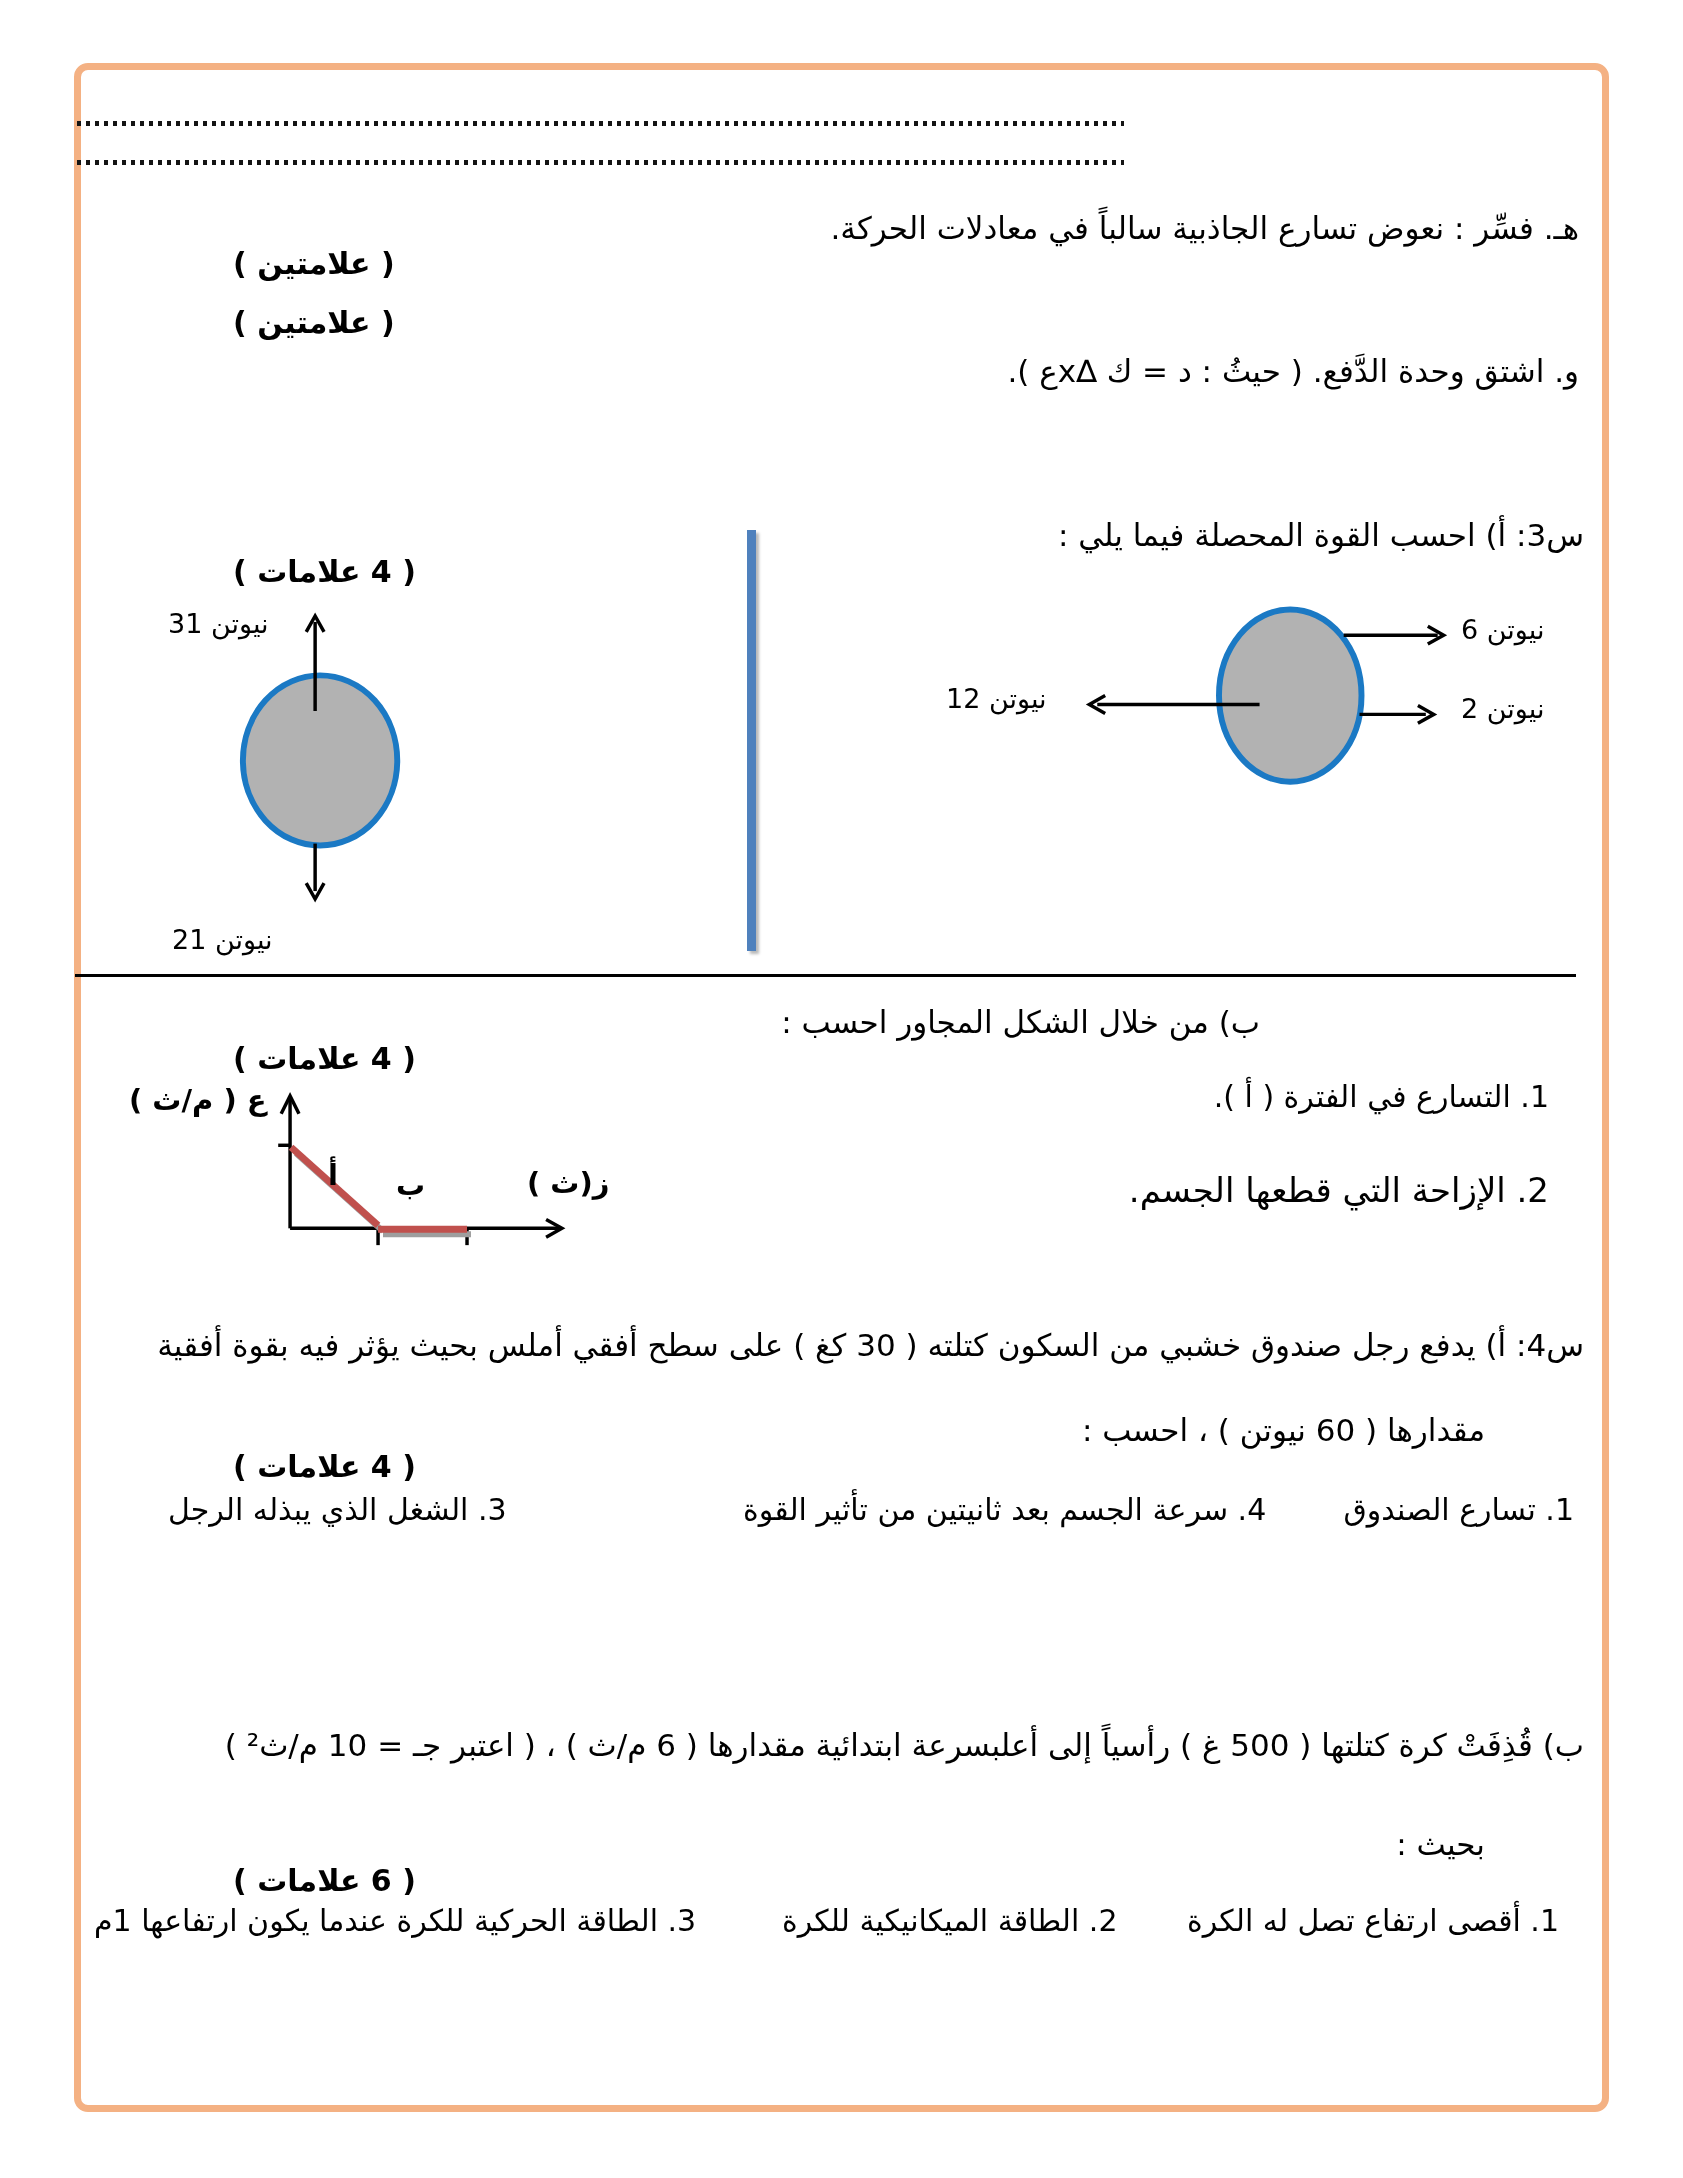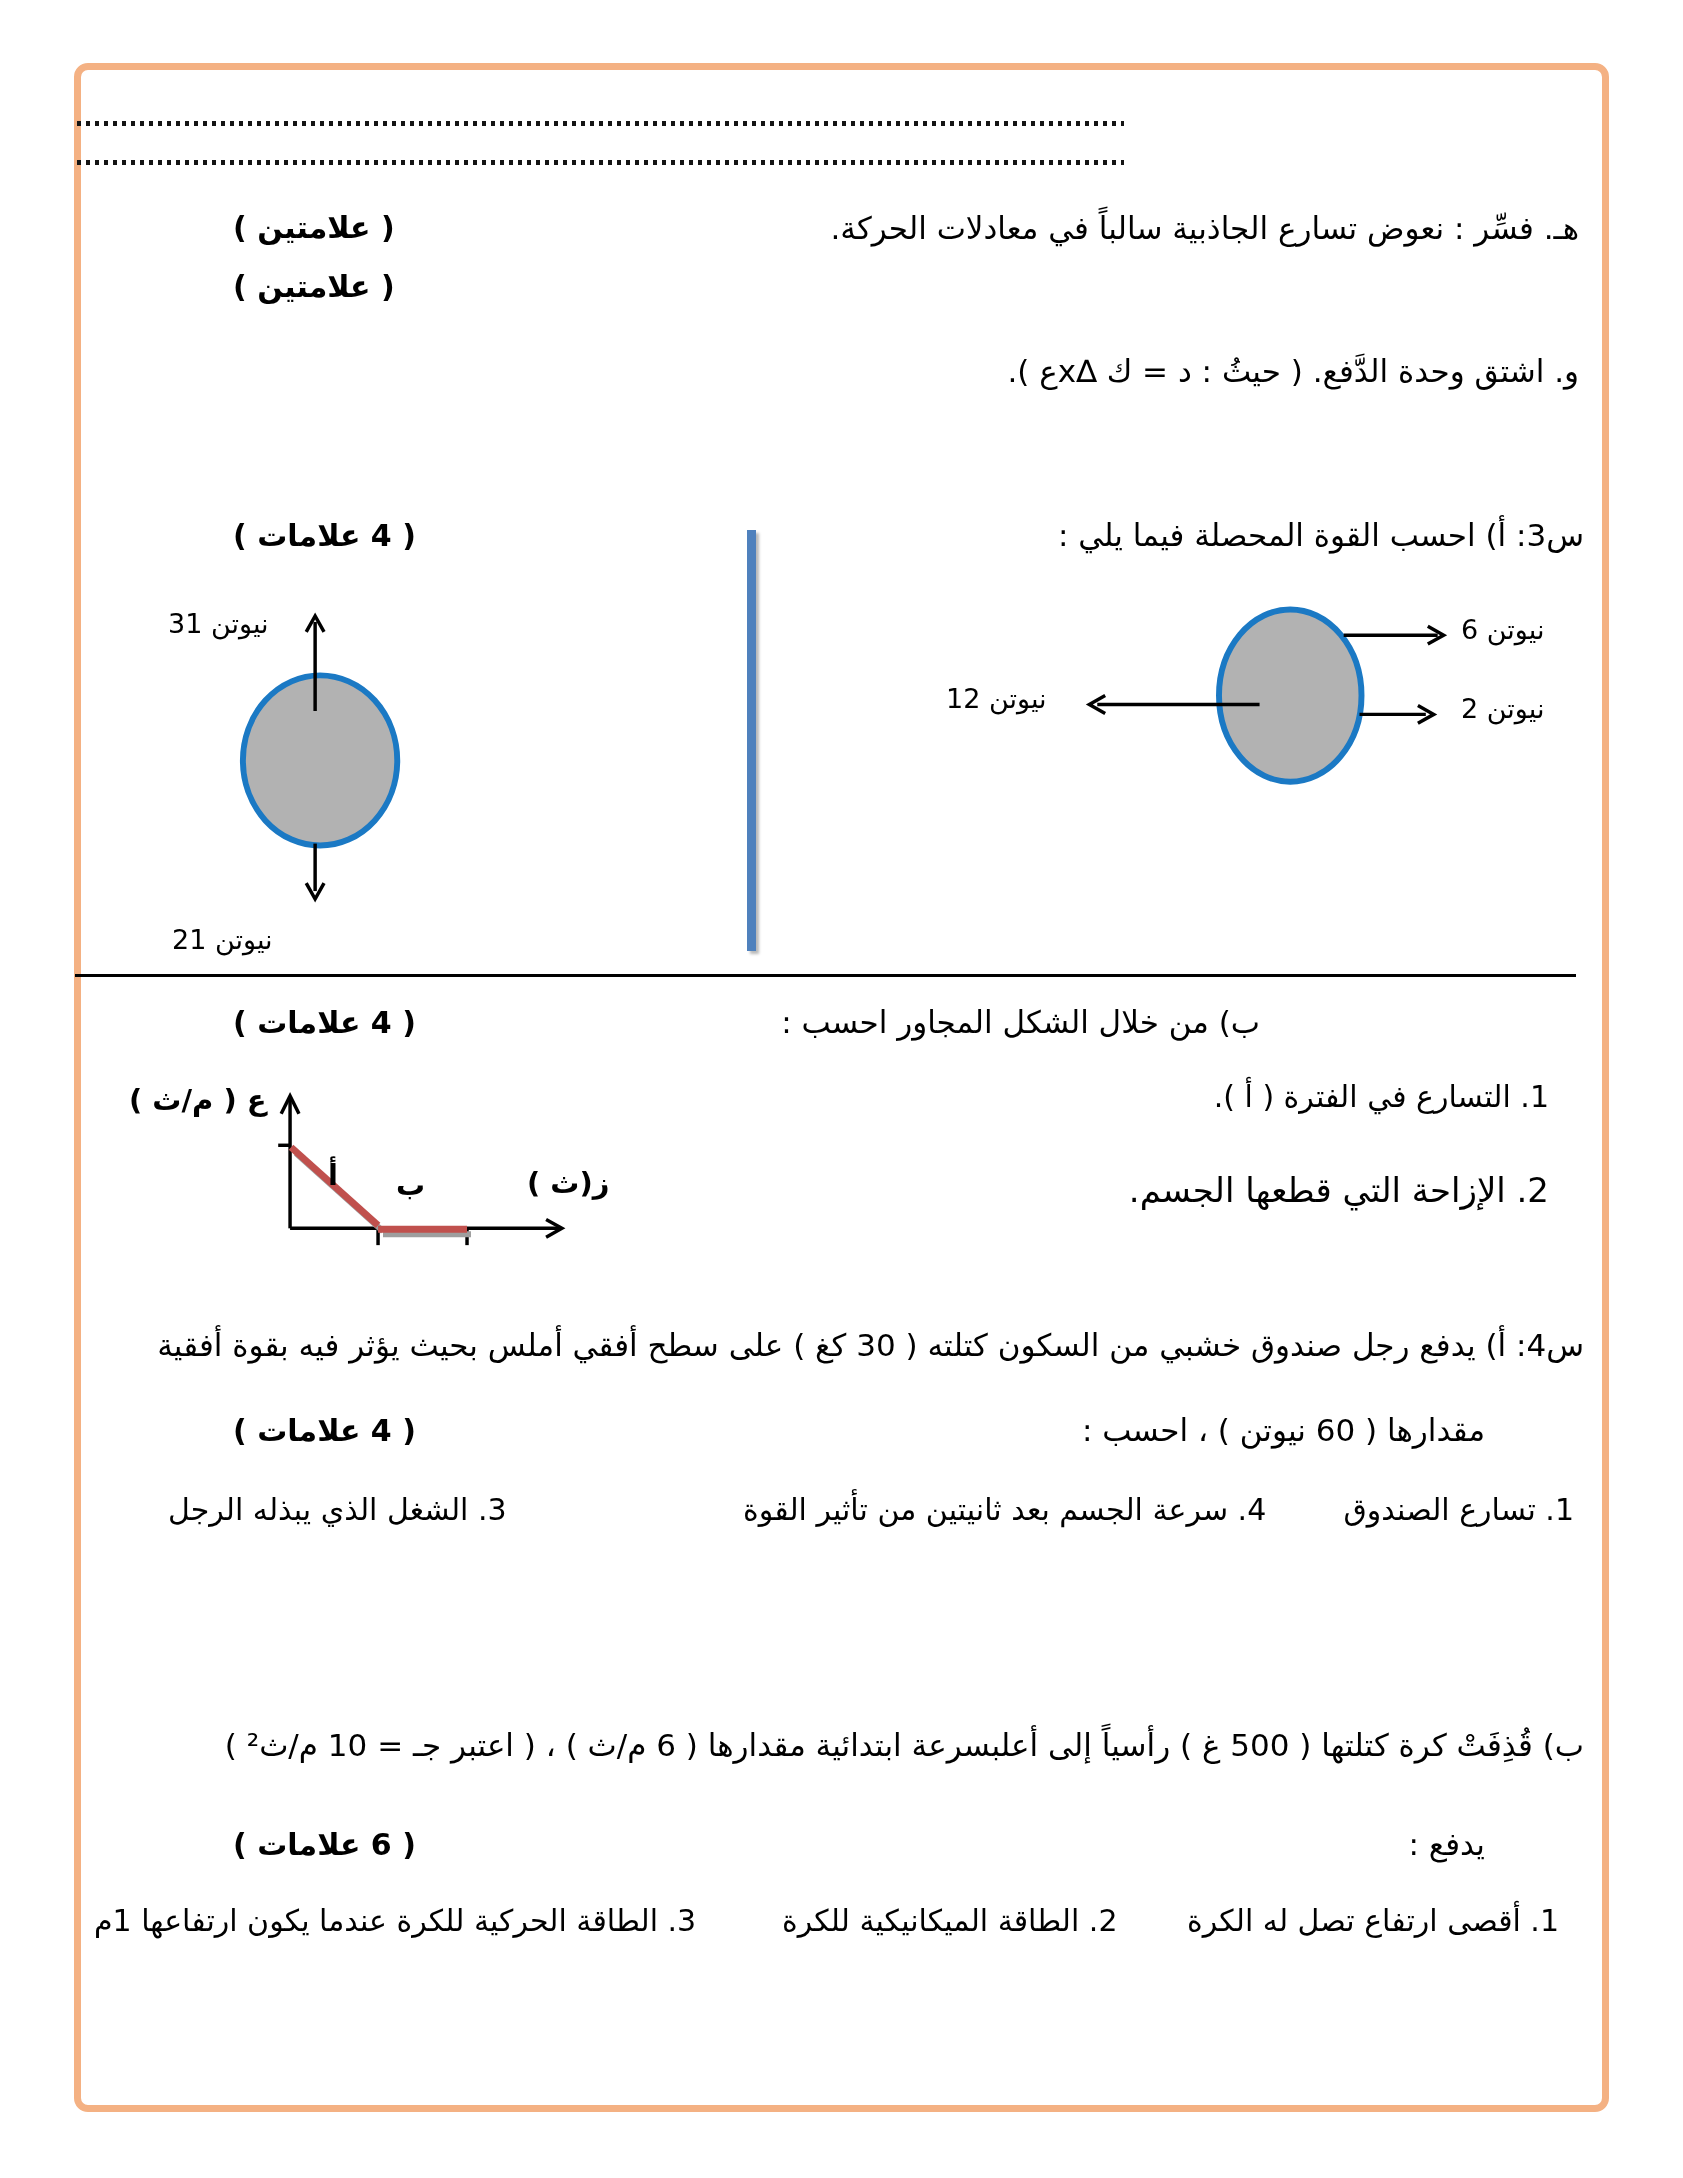--- a/index.html
+++ b/index.html
@@ -3,21 +3,21 @@
 <meta charset="utf-8">
 <style>
   html,body{margin:0;padding:0;background:#fff;}
   .page{position:relative;width:1683px;height:2178px;background:#ffffff;overflow:hidden;
         font-family:"DejaVu Sans",sans-serif;color:#000;}
   .frame{position:absolute;left:74px;top:63px;width:1521px;height:2035px;
          border:7px solid #f4b183;border-radius:14px;}
   .dotline{position:absolute;height:5px;
            background:repeating-linear-gradient(to right,#141414 0 4px,transparent 4px 9px);}
   .t{position:absolute;font-weight:normal;font-size:31px;direction:rtl;white-space:nowrap;line-height:1.3;}
-  .marks{position:absolute;left:233px;font-weight:bold;font-size:30px;direction:rtl;white-space:nowrap;}
+  .marks{position:absolute;left:233px;font-weight:bold;font-size:30px;direction:rtl;white-space:nowrap;margin-top:36px;}
   .flabel{position:absolute;font-weight:normal;font-size:27px;direction:ltr;white-space:nowrap;text-align:center;}
   .glabel{position:absolute;font-weight:bold;font-size:29px;direction:rtl;white-space:nowrap;}
   .vline{position:absolute;left:747px;top:530px;width:9px;height:421px;background:#4f81bd;
          box-shadow:3px 3px 3px #b9b9b9;}
   .hrule{position:absolute;left:75px;top:974px;width:1501px;height:3px;background:#000;}
   svg{position:absolute;overflow:visible;}
 </style>
 </head>
 <body>
 
@@ -94,20 +94,20 @@
   <div class="glabel" style="left:527px;top:1166px;">ز(ث )</div>
 
   <div class="t" style="right:99px;top:1325px;">س4: أ) يدفع رجل صندوق خشبي من السكون كتلته ( 30 كغ ) على سطح أفقي أملس بحيث يؤثر فيه بقوة أفقية</div>
   <div class="t" style="right:198px;top:1410px;">مقدارها ( 60 نيوتن ) ، احسب :</div>
   <div class="marks" style="top:1413px;">( 4 علامات )</div>
   <div class="t" style="right:109px;top:1490px;font-size:30px;">1. تسارع الصندوق</div>
   <div class="t" style="left:743px;top:1490px;font-size:30px;">4. سرعة الجسم بعد ثانيتين من تأثير القوة</div>
   <div class="t" style="left:168px;top:1490px;font-size:30px;">3. الشغل الذي يبذله الرجل</div>
 
   <div class="t" style="right:99px;top:1725px;">ب) قُذِفَتْ كرة كتلتها ( 500 غ ) رأسياً إلى أعلبسرعة ابتدائية مقدارها ( 6 م/ث ) ، ( اعتبر جـ = 10 م/ث² )</div>
-  <div class="t" style="right:198px;top:1824px;">يدفع :</div>
+  <div class="t" style="right:198px;top:1824px;">بحيث :</div>
   <div class="marks" style="top:1827px;">( 6 علامات )</div>
   <div class="t" style="right:124px;top:1901px;font-size:30px;">1. أقصى ارتفاع تصل له الكرة</div>
   <div class="t" style="left:782px;top:1901px;font-size:30px;">2. الطاقة الميكانيكية للكرة</div>
   <div class="t" style="left:94px;top:1901px;font-size:30px;">3. الطاقة الحركية للكرة عندما يكون ارتفاعها 1م</div>
 
 </div>
 
 
 </body></html>

